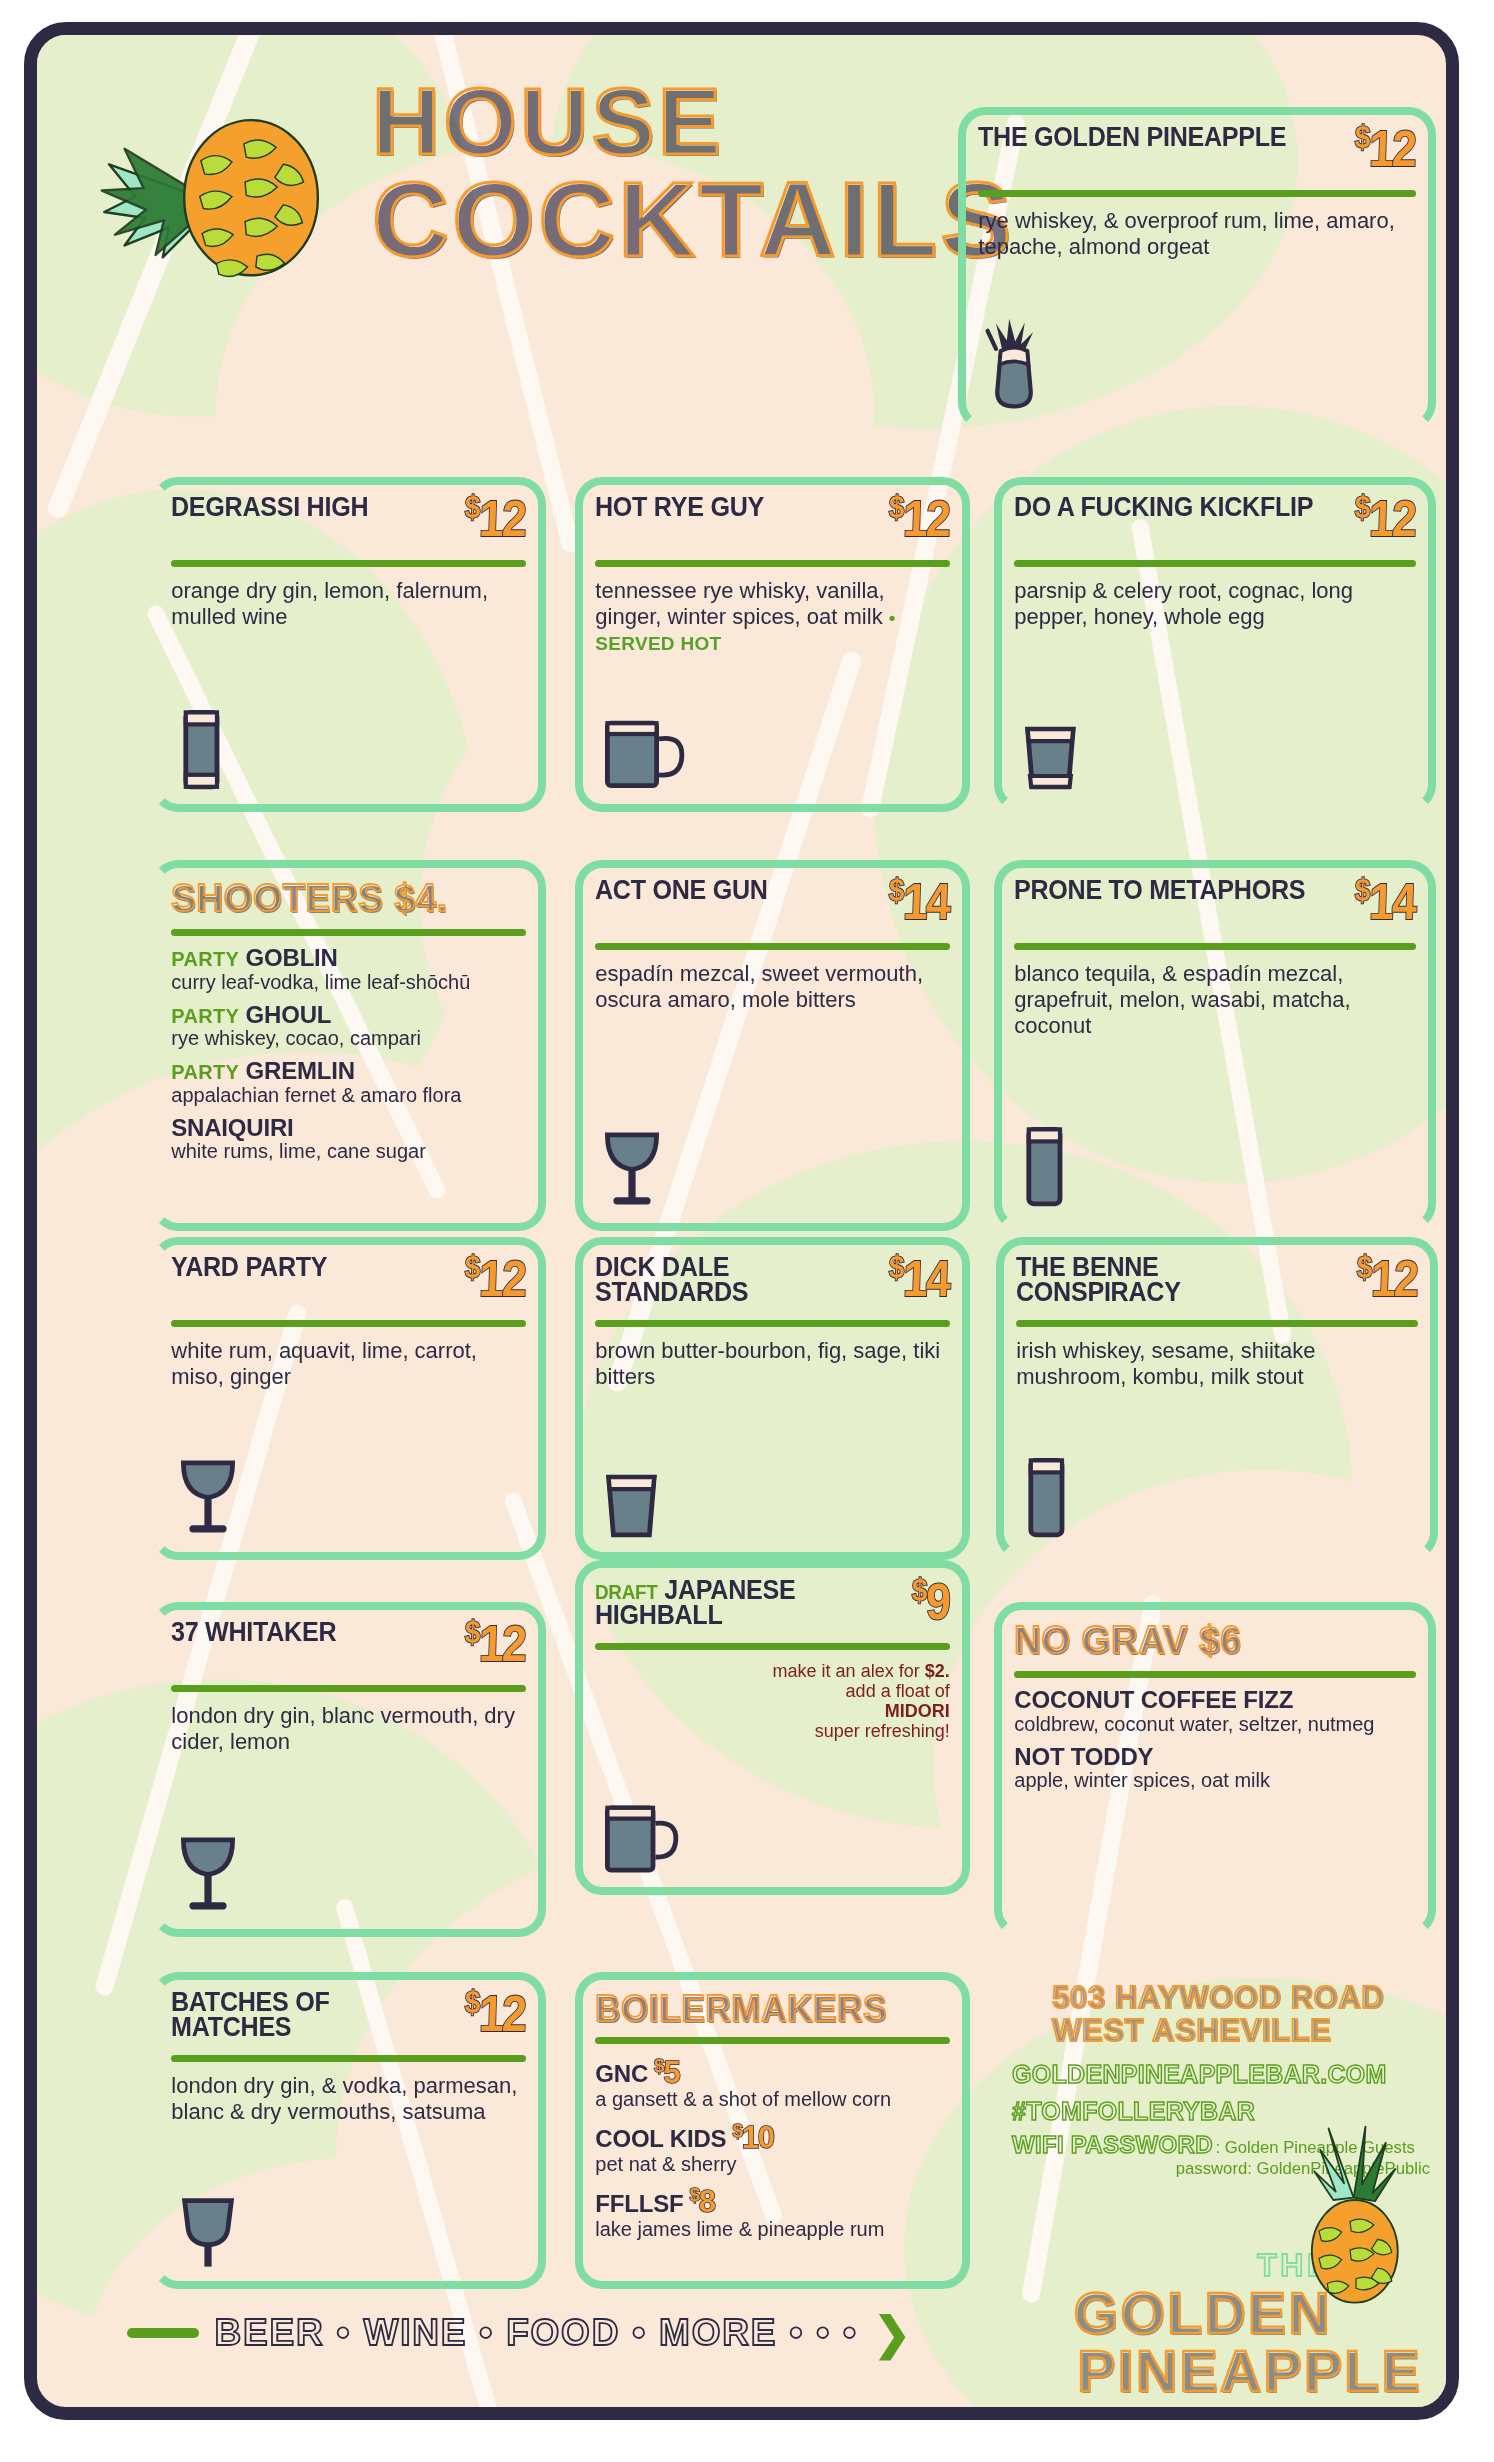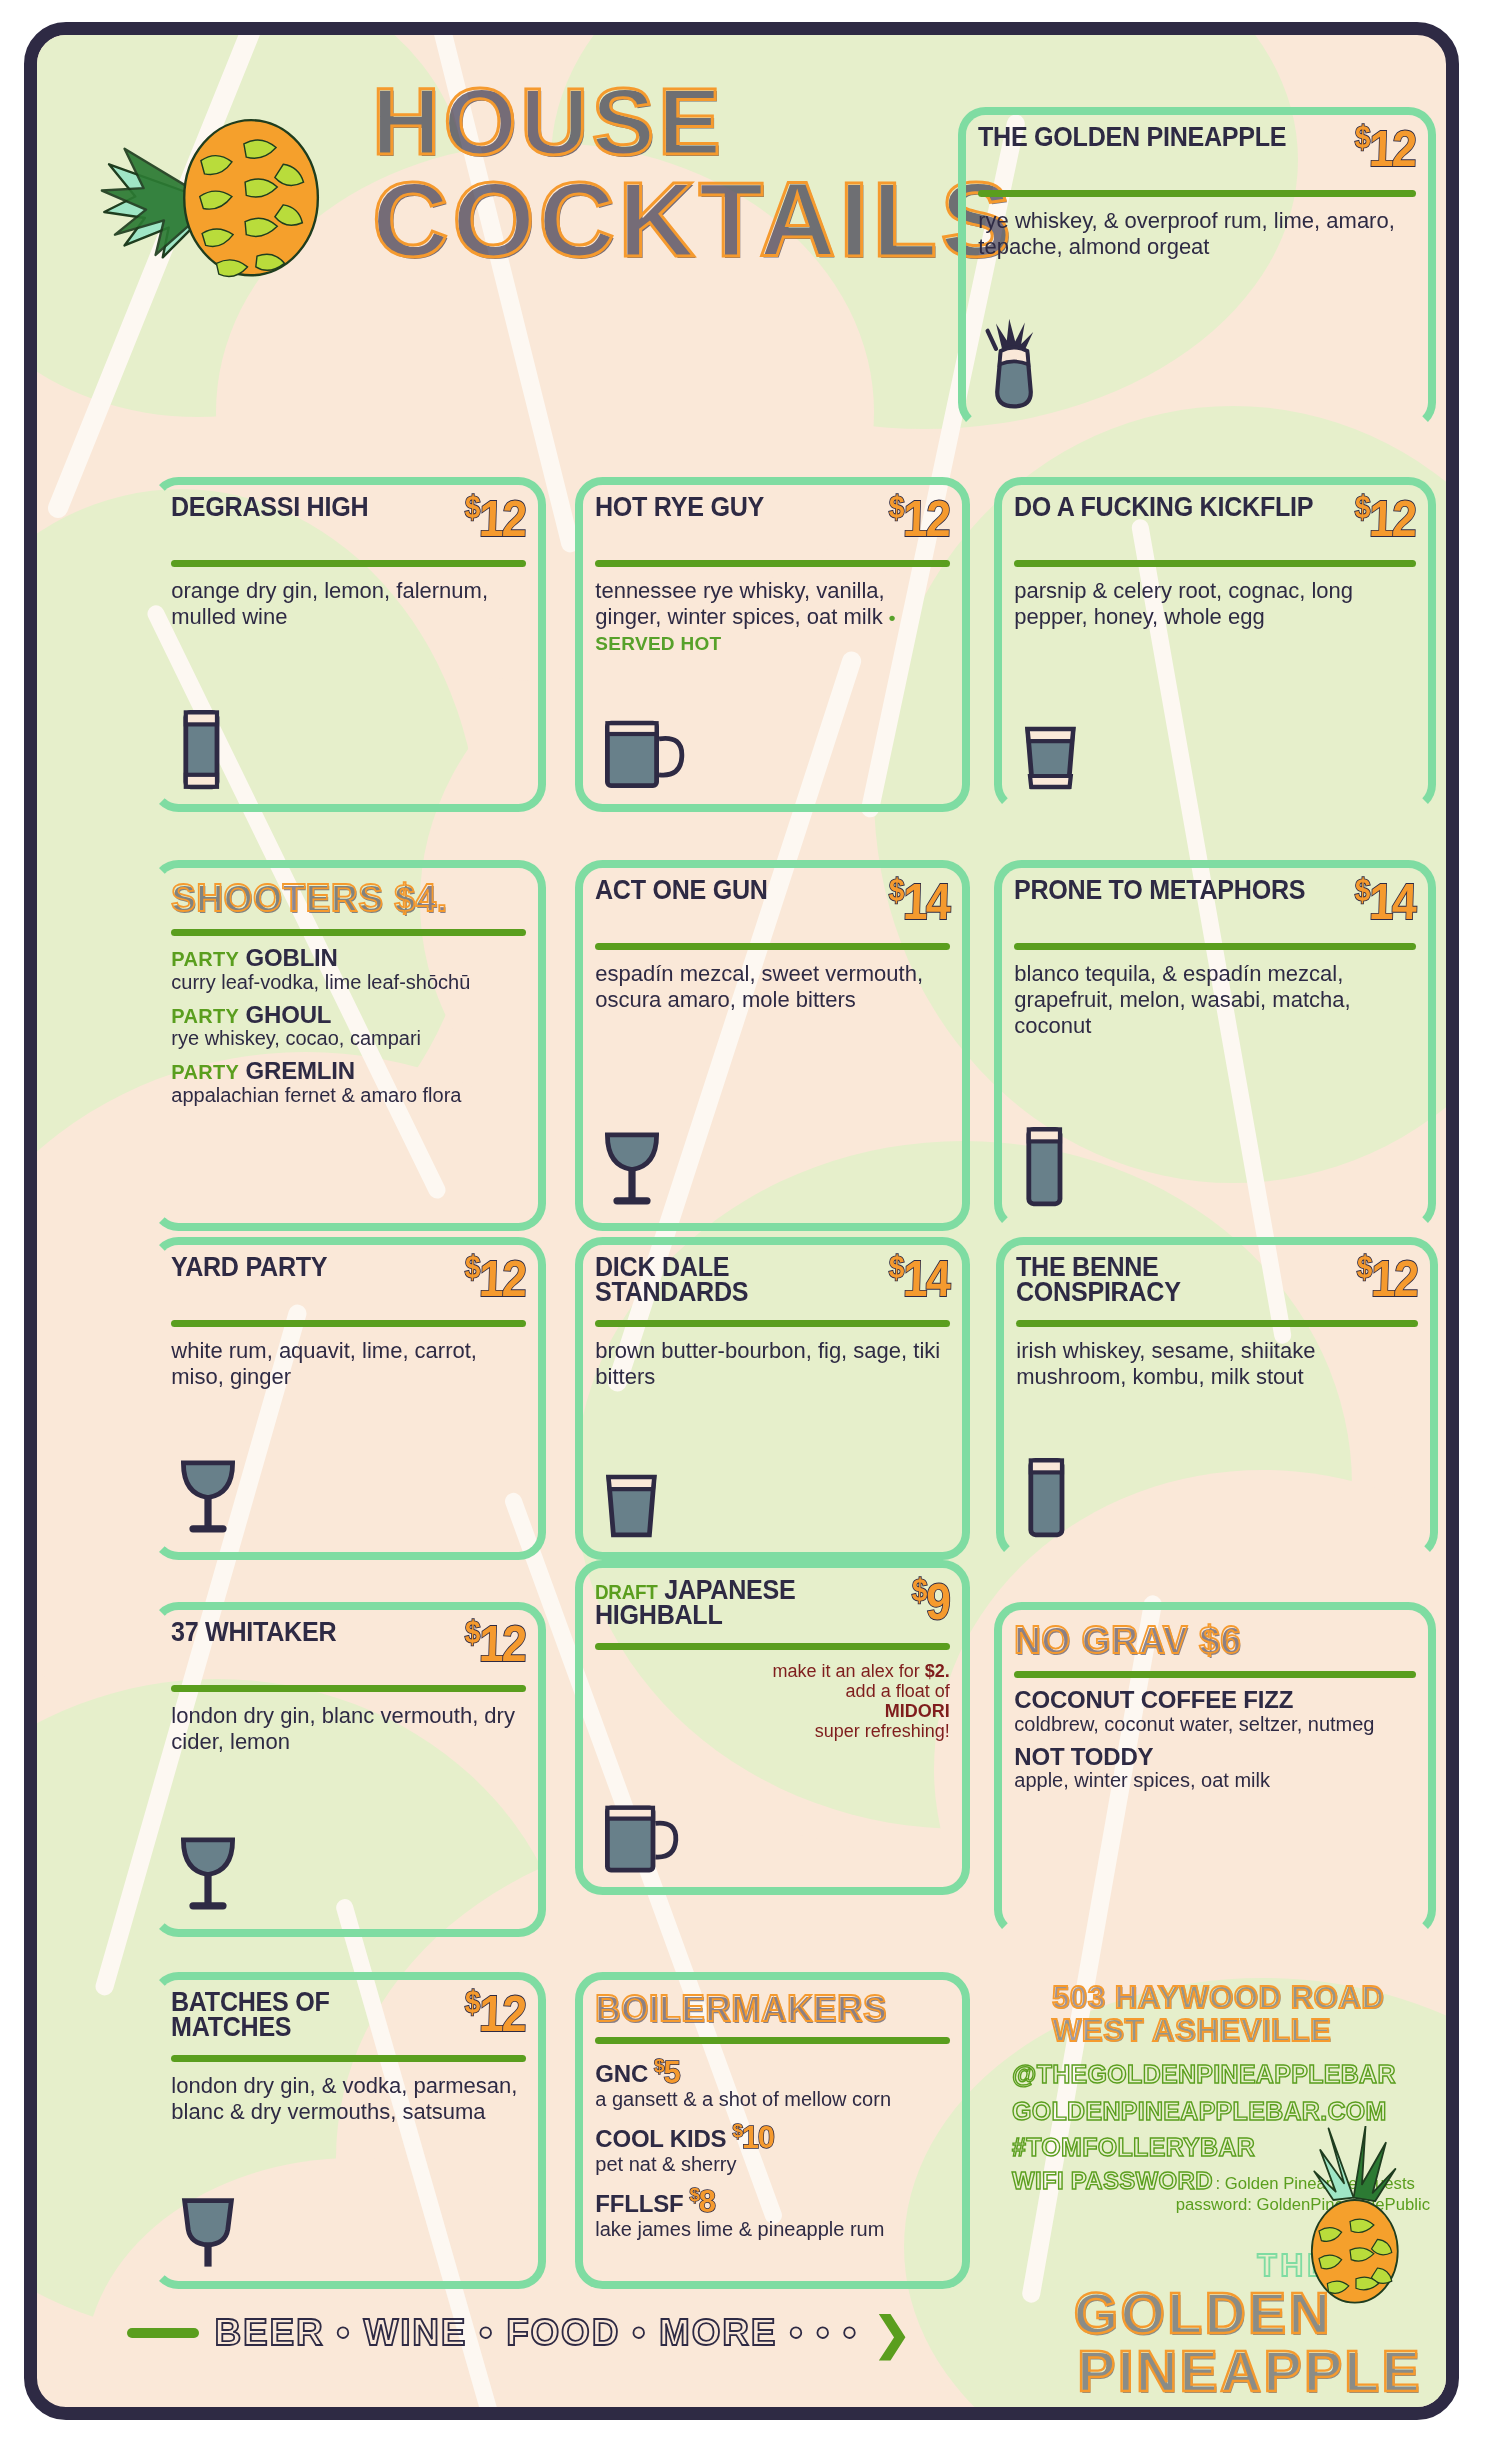--- a/index.html
+++ b/index.html
@@ -327,20 +327,24 @@
           <div class="subdesc">curry leaf-vodka, lime leaf-shōchū</div>
         </div>
         <div class="subitem">
           <div class="subname"><span class="pre">PARTY</span> <span>GHOUL</span></div>
           <div class="subdesc">rye whiskey, cocao, campari</div>
         </div>
         <div class="subitem">
           <div class="subname"><span class="pre">PARTY</span> <span>GREMLIN</span></div>
           <div class="subdesc">appalachian fernet &amp; amaro flora</div>
         </div>
+        <div class="subitem">
+          <div class="subname"><span>SNAIQUIRI</span></div>
+          <div class="subdesc">white rums, lime, cane sugar</div>
+        </div>
       </div>
     </div>
 
     <div class="card" style="left:538px;top:825px;width:395px;height:371px;">
       <div class="bracket bk-full"></div>
       <div class="card-inner">
         <div class="chead">
           <div class="cname">ACT ONE GUN</div>
           <div class="price">
             <span class="dol">$</span><span>14</span>
@@ -541,21 +545,20 @@
           <div class="subname"><span>FFLLSF</span><span class="sprice"><span class="dol">$</span><span>8</span></span></div>
           <div class="subdesc">lake james lime &amp; pineapple rum</div>
         </div>
       </div>
     </div>
 
     <div class="card" style="left:957px;top:1931px;width:454px;height:311px;">
       <div class="card-inner" style="padding:15.5px 18px;">
         <div class="addr-line">503 HAYWOOD ROAD</div>
         <div class="addr-line" style="margin-bottom:8.4px;">WEST ASHEVILLE</div>
-        <div class="soc-line">@THEGOLDENPINEAPPLEBAR</div>
         <div class="soc-line">GOLDENPINEAPPLEBAR.COM</div>
         <div class="soc-line">#TOMFOLLERYBAR</div>
         <div class="wifi-row">
           <span class="wifi-label">WIFI PASSWORD</span>
           <span class="wifi-val"><span>:</span> <span>Golden Pineapple Guests</span></span>
           <span class="wifi-val2">password: GoldenPineapplePublic</span>
         </div>
       </div>
     </div>
 

